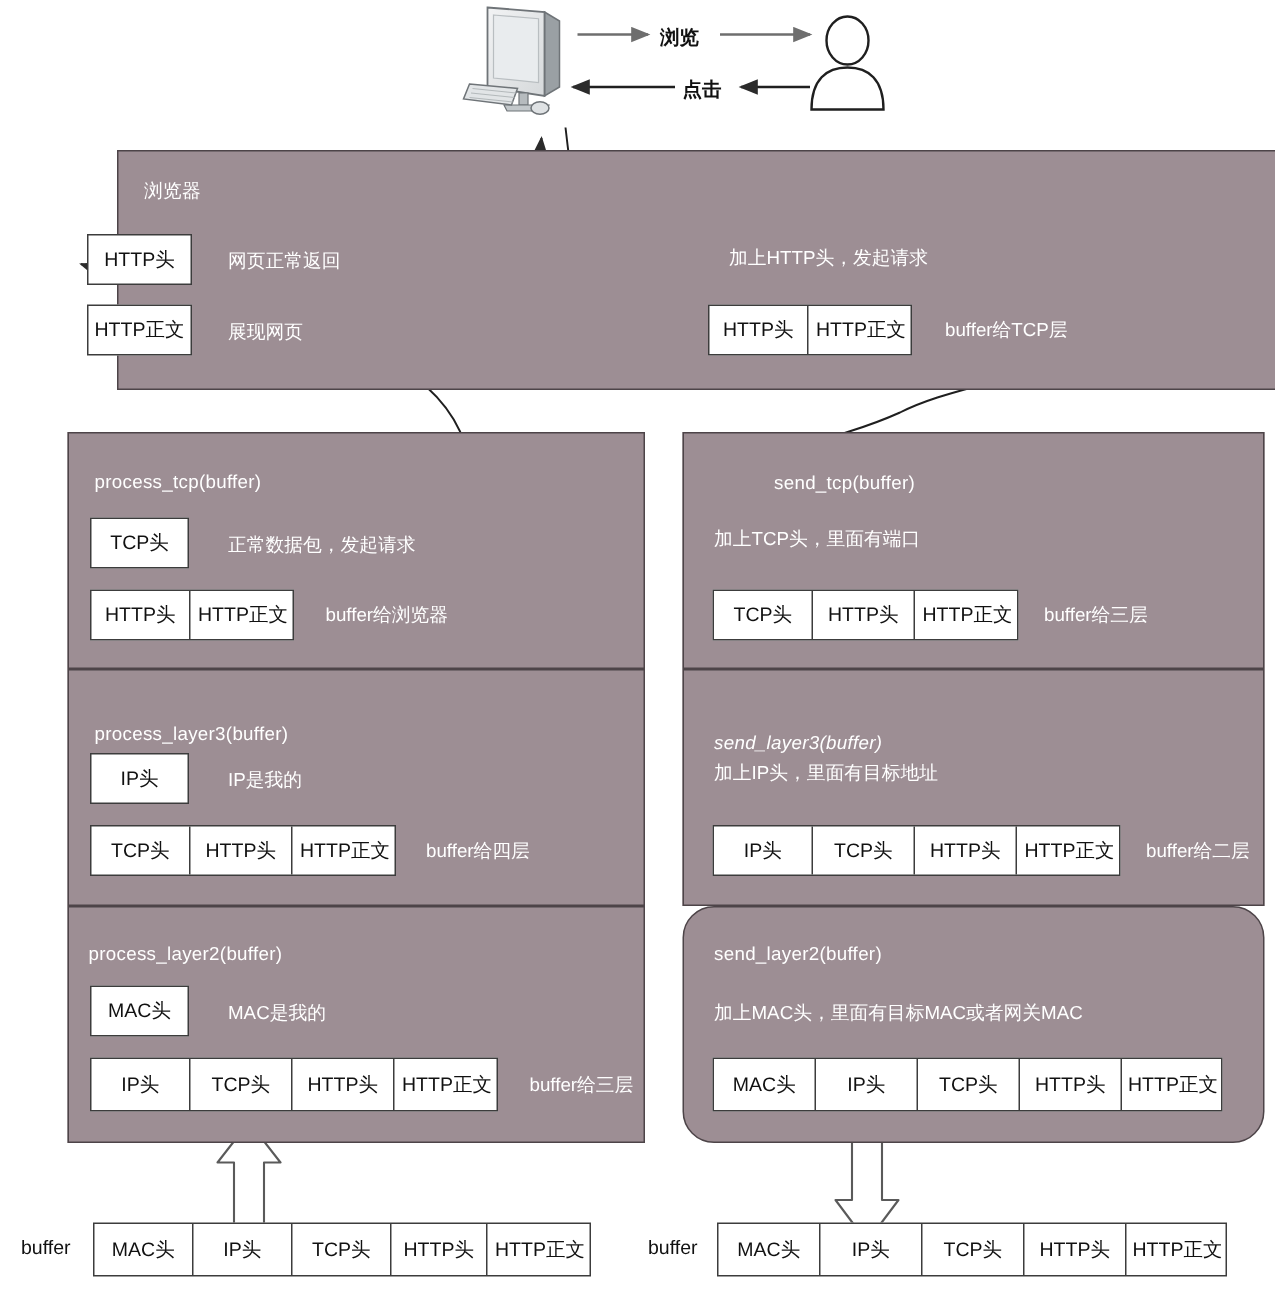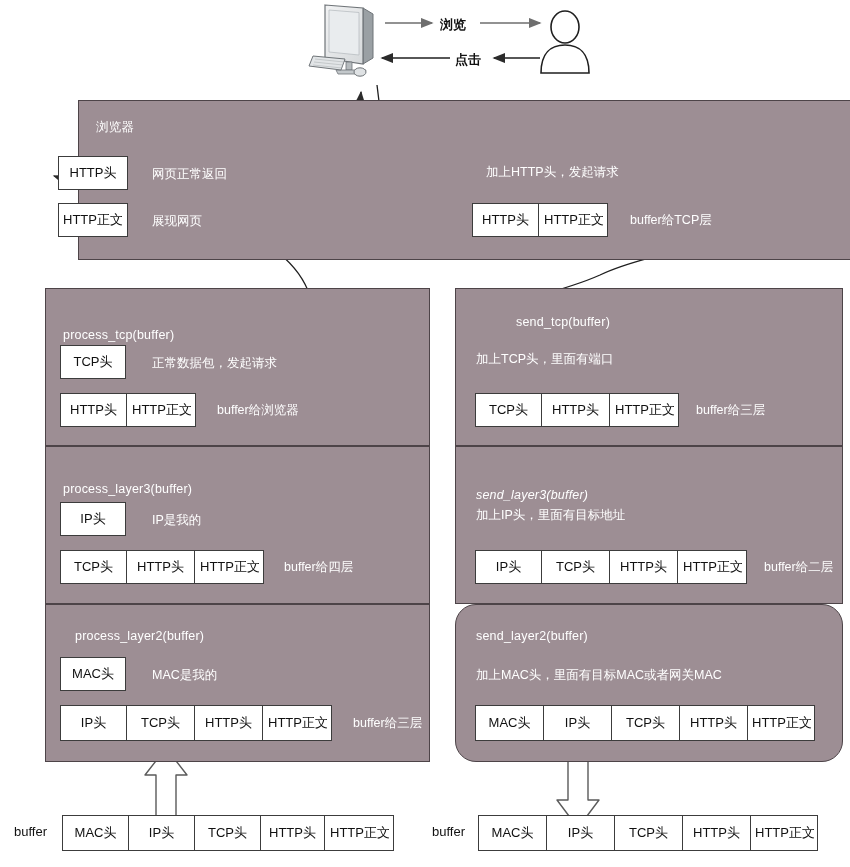--- a/index.html
+++ b/index.html
@@ -170,21 +170,21 @@
 
   <div class="side-note" style="left:474px;top:164px;">加上HTTP头，发起请求</div>
 
   <div class="pktrow" id="browser-request-packet" style="left:472px;top:203px;width:136px;height:34px;">
       <div class="cell" style="flex: 0 0 66px;">HTTP头</div>
       <div class="cell" style="flex: 0 0 70px;">HTTP正文</div>
     </div>
   <div class="side-note" style="left:618px;top:212px;">buffer给TCP层</div>
 
   <div class="panel" style="left:45px;top:288px;width:385px;height:158px;">
-    <div class="panel-title" style="left:17px;top:25px;margin-top:14px;">process_tcp(buffer)</div>
+    <div class="panel-title" style="left:17px;top:25px;">process_tcp(buffer)</div>
   </div>
   <div class="singlebox" style="left:60px;top:345px;width:66px;height:34px;">TCP头</div>
   <div class="side-note" style="left:140px;top:355px;">正常数据包，发起请求</div>
   <div class="pktrow" id="recv-pkt-0" style="left:60px;top:393px;width:136px;height:34px;">
       <div class="cell" style="flex: 0 0 66px;">HTTP头</div>
       <div class="cell" style="flex: 0 0 70px;">HTTP正文</div>
     </div>
   <div class="side-note" style="left:205px;top:402px;">buffer给浏览器</div>
 
   <div class="panel" style="left:45px;top:446px;width:385px;height:158px;">
@@ -193,21 +193,21 @@
   <div class="singlebox" style="left:60px;top:502px;width:66px;height:34px;">IP头</div>
   <div class="side-note" style="left:140px;top:512px;">IP是我的</div>
   <div class="pktrow" id="recv-pkt-1" style="left:60px;top:550px;width:204px;height:34px;">
       <div class="cell" style="flex: 0 0 66px;">TCP头</div>
       <div class="cell" style="flex: 0 0 68px;">HTTP头</div>
       <div class="cell" style="flex: 0 0 70px;">HTTP正文</div>
     </div>
   <div class="side-note" style="left:272px;top:559px;">buffer给四层</div>
 
   <div class="panel" style="left:45px;top:604px;width:385px;height:158px;">
-    <div class="panel-title" style="left:29px;top:24px;">process_layer2(buffer)</div>
+    <div class="panel-title" style="left:13px;top:24px;">process_layer2(buffer)</div>
   </div>
   <div class="singlebox" style="left:60px;top:657px;width:66px;height:34px;">MAC头</div>
   <div class="side-note" style="left:140px;top:667px;">MAC是我的</div>
   <div class="pktrow" id="recv-pkt-2" style="left:60px;top:705px;width:272px;height:36px;">
       <div class="cell" style="flex: 0 0 66px;">IP头</div>
       <div class="cell" style="flex: 0 0 68px;">TCP头</div>
       <div class="cell" style="flex: 0 0 68px;">HTTP头</div>
       <div class="cell" style="flex: 0 0 70px;">HTTP正文</div>
     </div>
   <div class="side-note" style="left:341px;top:715px;">buffer给三层</div>

